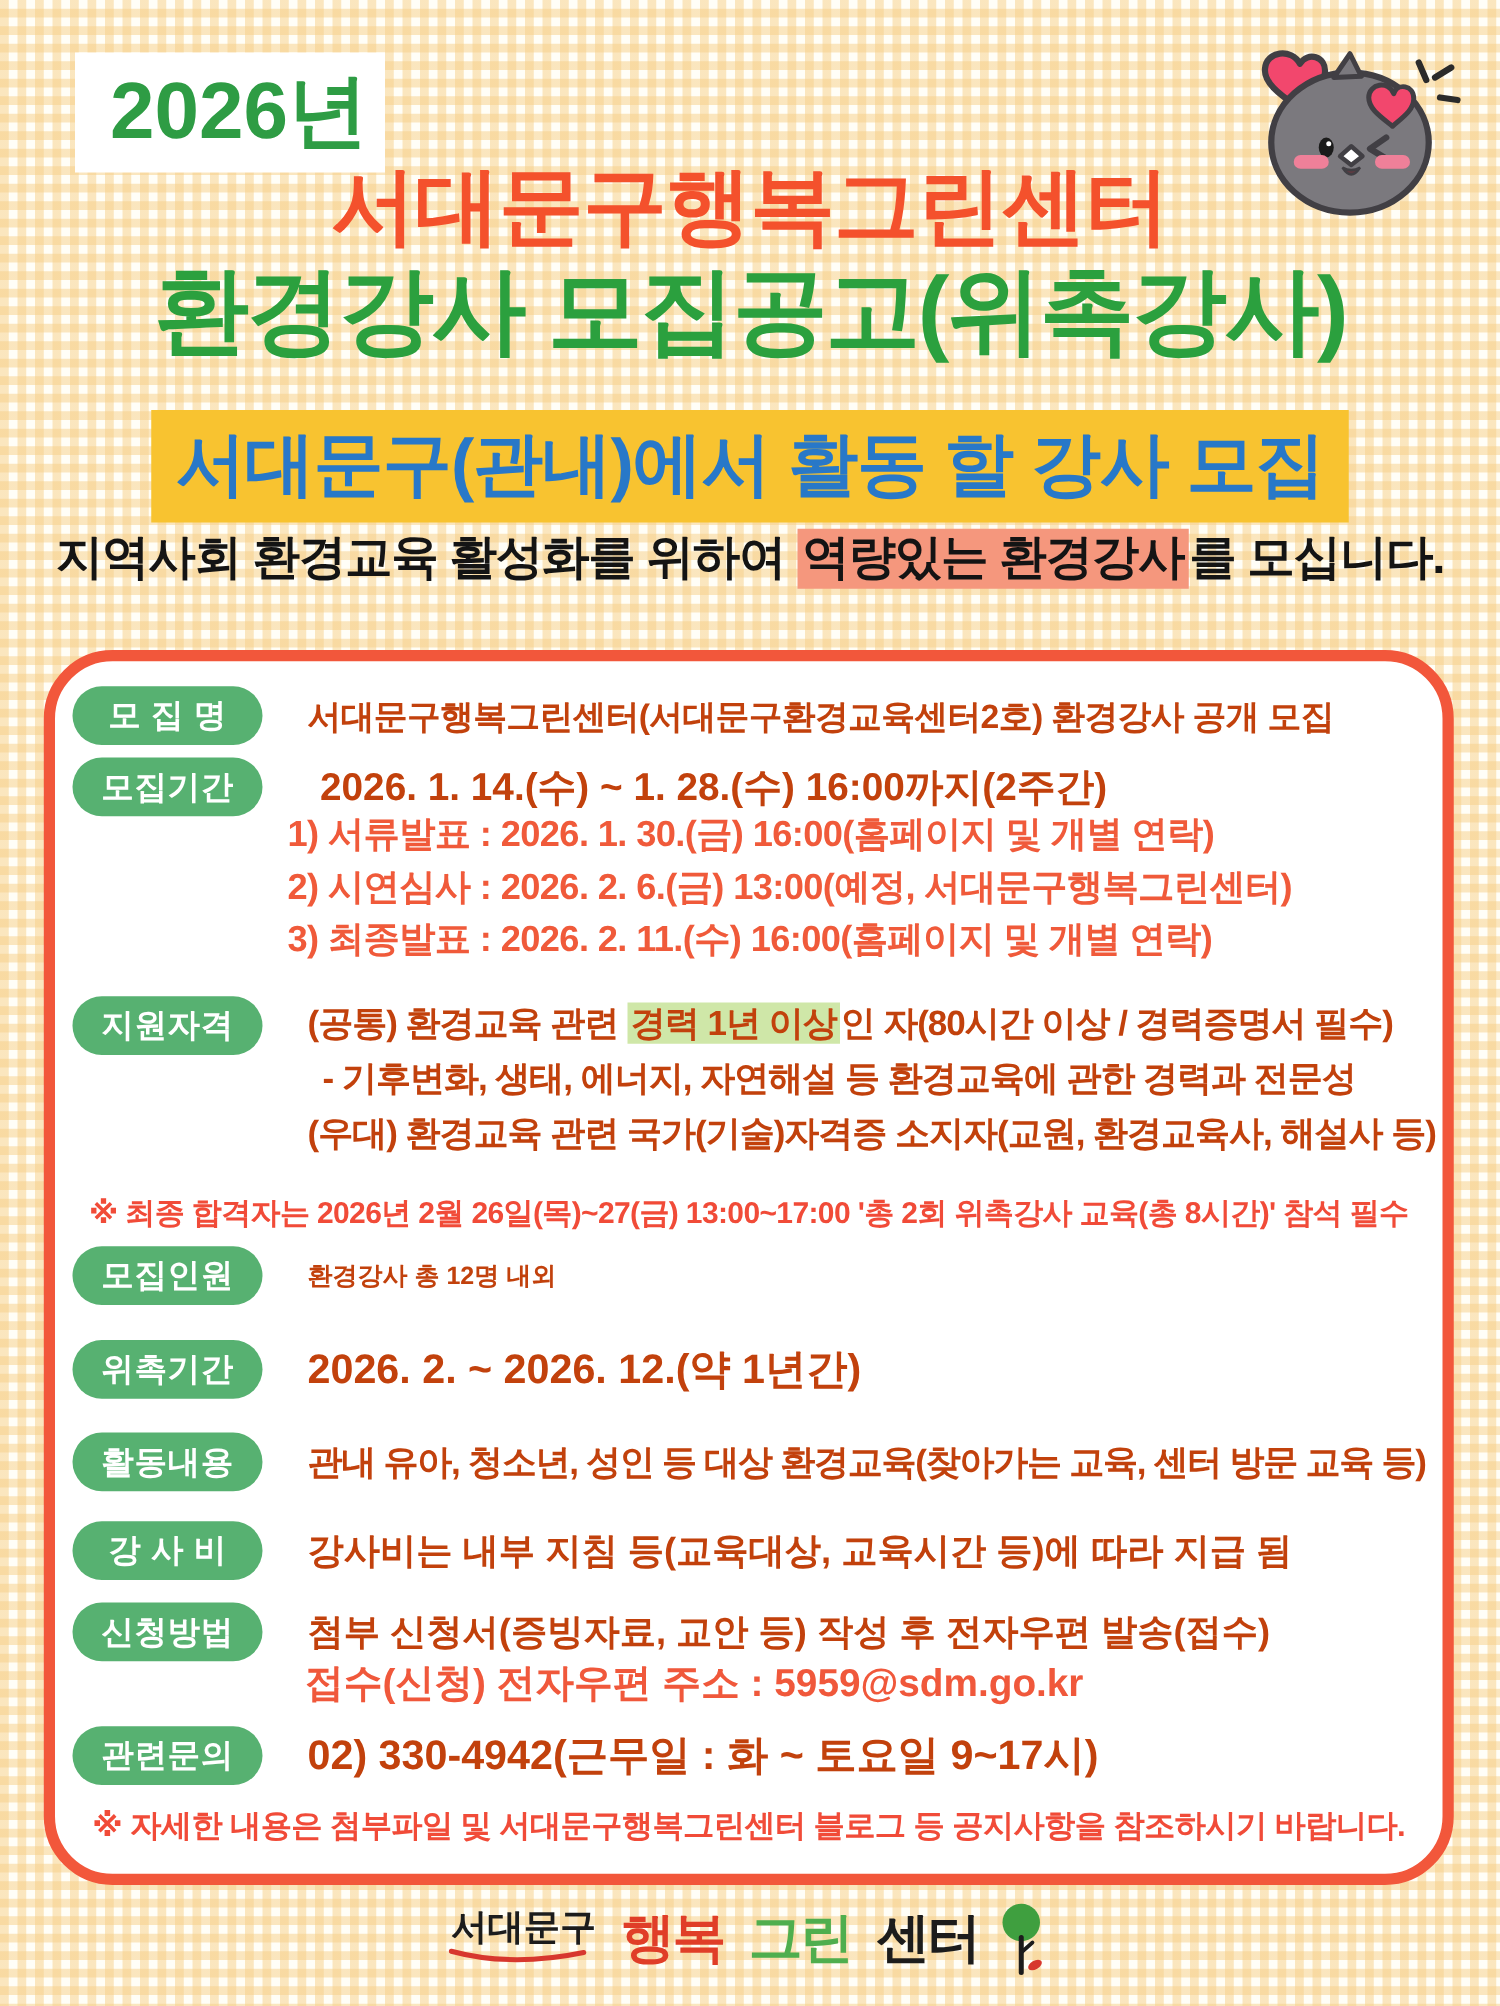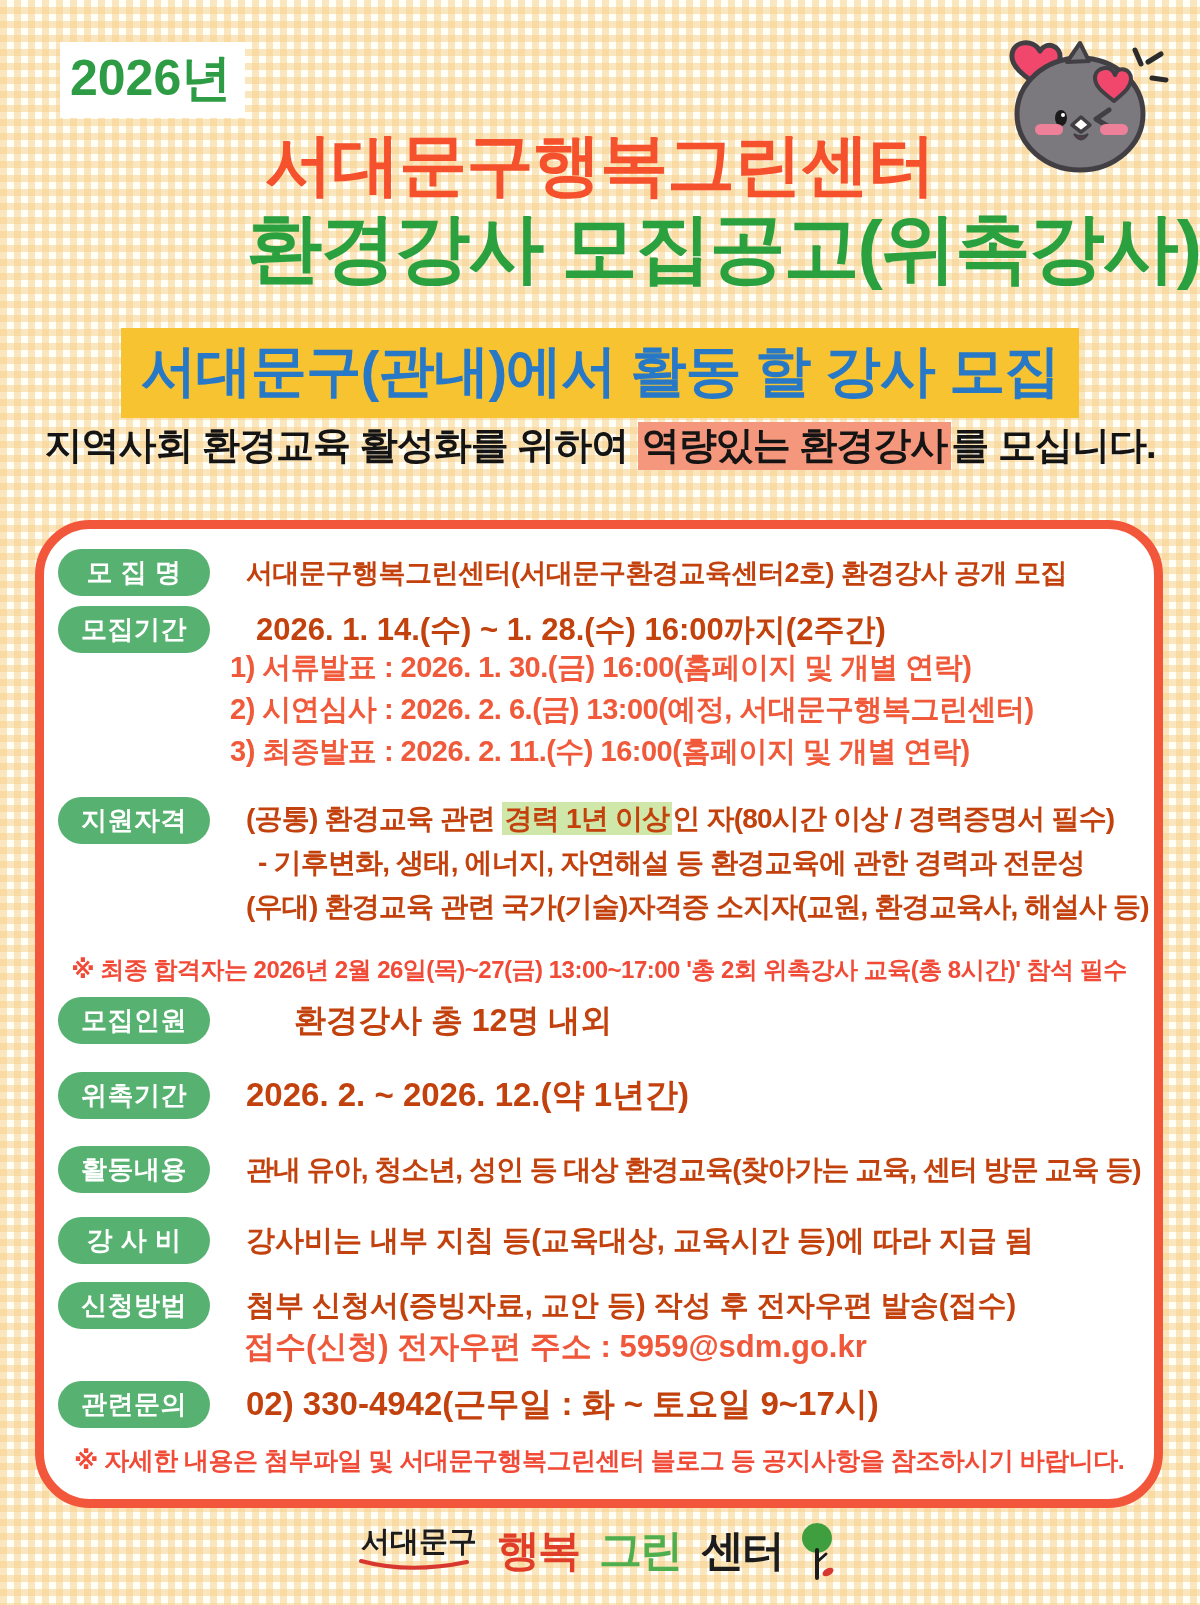--- a/index.html
+++ b/index.html
@@ -9,32 +9,32 @@
     position:relative; width:1200px; height:1605px; overflow:hidden;
     background-color:#fffef7;
     background-image:
       linear-gradient(90deg, rgba(246,206,134,.50) 0 7px, rgba(246,206,134,0) 7px 14px),
       linear-gradient(0deg, rgba(246,206,134,.50) 0 7px, rgba(246,206,134,0) 7px 14px);
     background-size:14px 14px;
   }
   .year-badge {
     position:absolute; left:60px; top:42px;
     background:#ffffff; color:#2e9c44;
-    font-size:50px; font-weight:800; padding:3px 14px 6px 10px;
+    font-size:64px; font-weight:800; padding:3px 14px 6px 28px;
     white-space:nowrap;
   }
   .mascot { position:absolute; left:985px; top:30px; }
   .title1 {
     position:absolute; top:120px; left:0; width:100%;
     text-align:center; color:#f4512c; font-size:68px; font-weight:800;
     letter-spacing:-1px; white-space:nowrap;
   }
   .title2 {
     position:absolute; top:198px; left:0; width:100%;
-    text-align:right; color:#2ba03e; font-size:76px; font-weight:800;
+    text-align:center; color:#2ba03e; font-size:76px; font-weight:800;
     letter-spacing:-2px; white-space:nowrap;
   }
   .subtitle-wrap { position:absolute; top:328px; left:0; width:100%; text-align:center; }
   .subtitle {
     display:inline-block; background:#f8c330; color:#2878c8;
     font-size:56px; font-weight:800; padding:6px 20px 8px 20px;
     letter-spacing:-1px; white-space:nowrap;
   }
   .intro {
     position:absolute; top:420px; left:0; width:100%;
@@ -58,21 +58,21 @@
   .v-name   { font-size:27px; font-weight:700; letter-spacing:-0.5px; }
   .v-period { font-size:31px; font-weight:800; line-height:47px; padding-left:10px; }
   .steps { position:absolute; left:186px; color:#f05a3a; font-size:29px; font-weight:800; white-space:nowrap; letter-spacing:-0.5px; }
   .qual { font-size:28px; font-weight:800; line-height:44px; letter-spacing:-0.8px; }
   .qual .hl-green { background:#cfe7a8; padding:1px 3px; }
   .qual .indent { padding-left:12px; }
   .note-red {
     position:absolute; left:0; width:100%; text-align:center;
     color:#f14b38; font-size:24px; font-weight:800; white-space:nowrap; letter-spacing:-0.5px;
   }
-  .v-head  { font-size:32px; font-weight:800;margin-left:48px; }
+  .v-head  { font-size:20px; font-weight:800; }
   .v-appt  { font-size:33px; font-weight:800; }
   .v-act   { font-size:28px; font-weight:800; letter-spacing:-1px; }
   .v-fee   { font-size:29px; font-weight:800; }
   .v-apply { font-size:29px; font-weight:800; }
   .email-line {
     position:absolute; left:200px; color:#f0583b;
     font-size:31px; font-weight:800; white-space:nowrap;
   }
   .v-contact { font-size:33px; font-weight:800; }
   .footer-logo {

